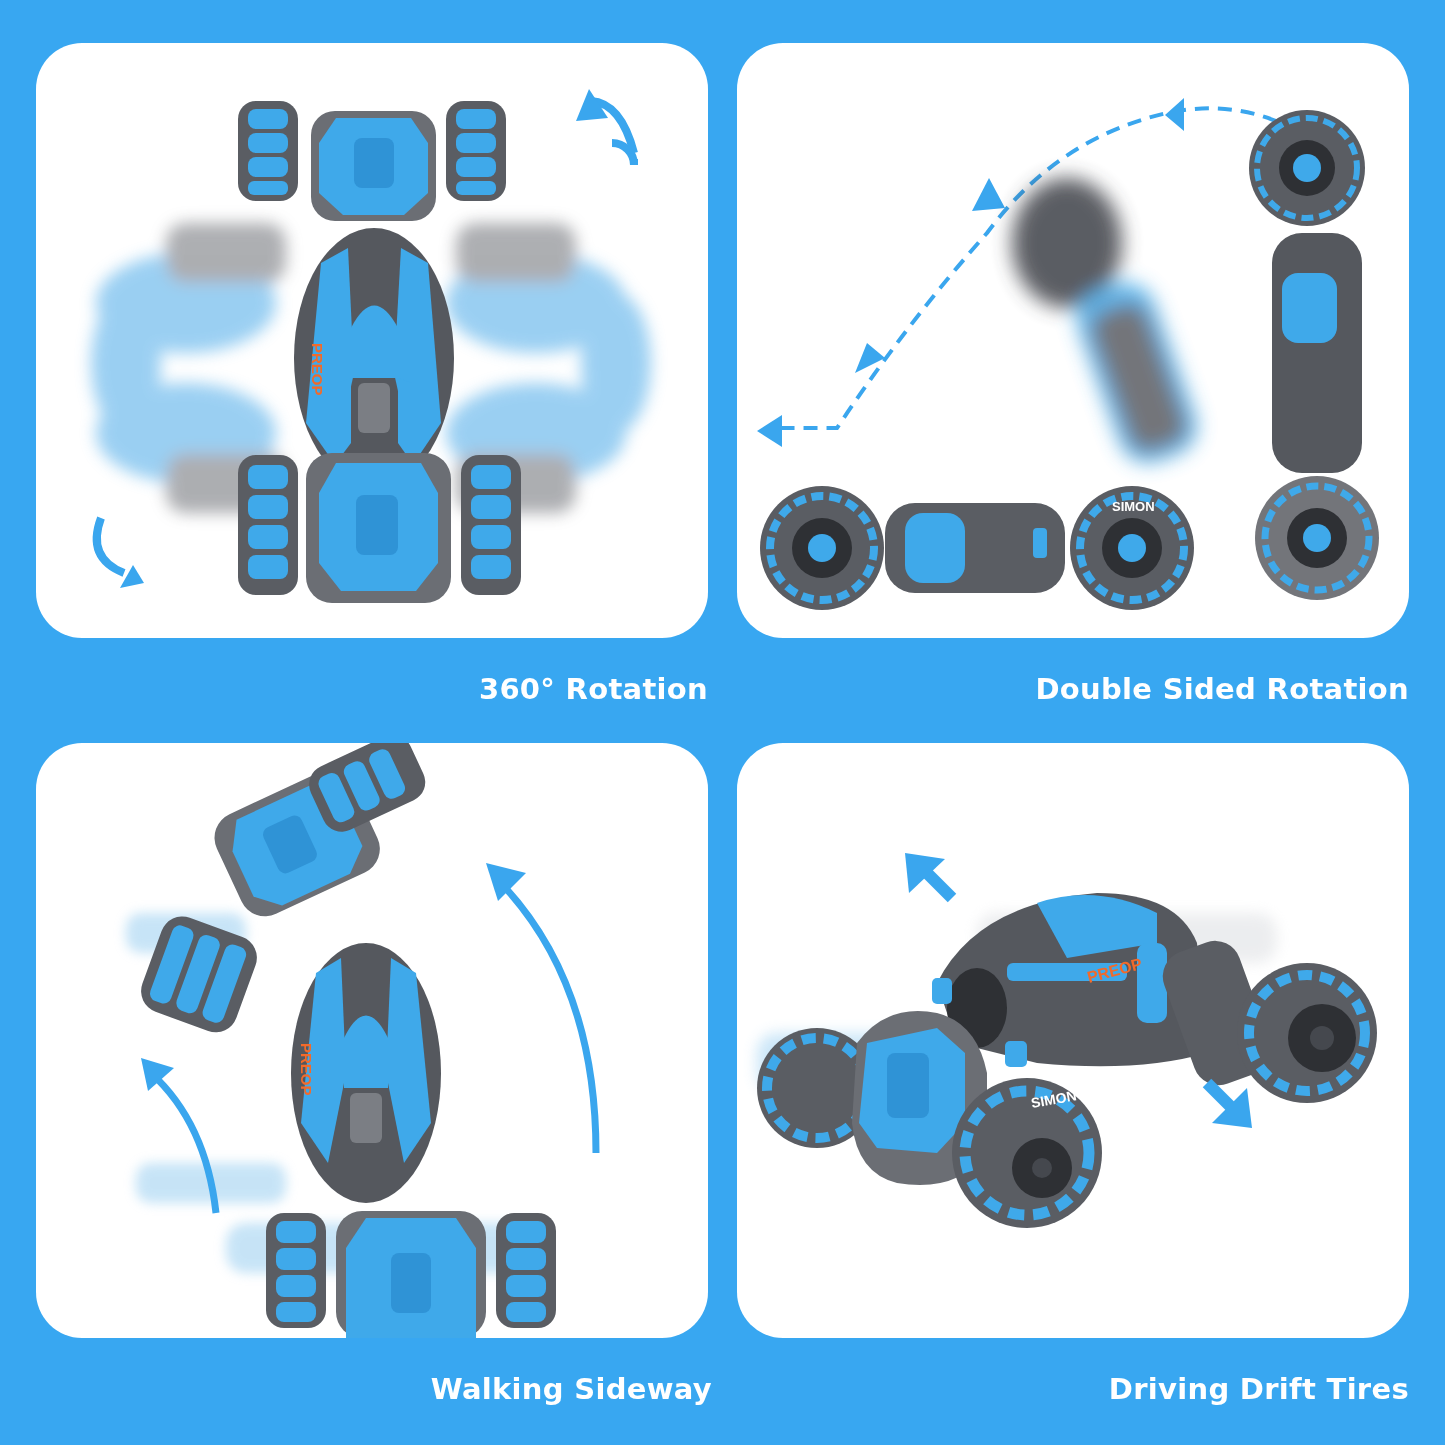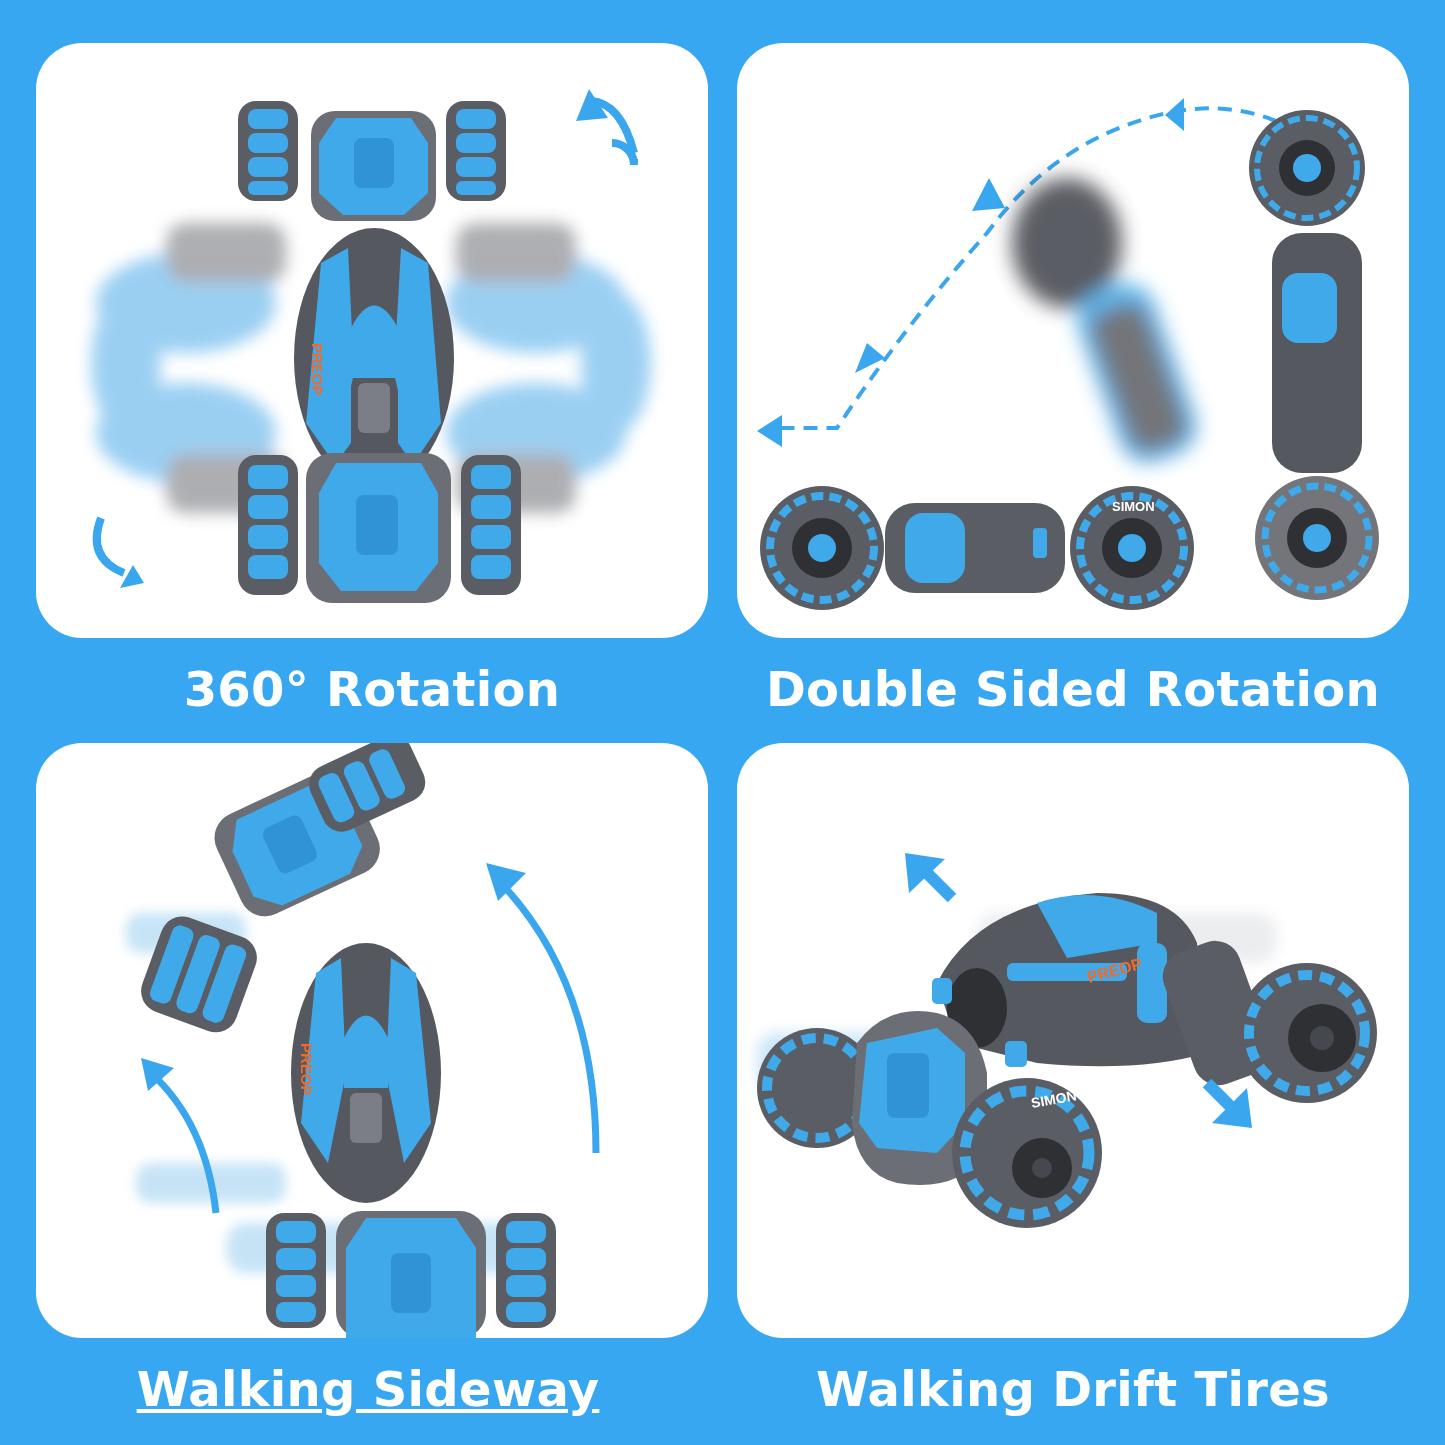--- a/index.html
+++ b/index.html
@@ -17,30 +17,30 @@
     overflow: hidden;
   }
   .panel svg { position: absolute; left: 0; top: 0; }
   #p1 { left: 36px;  top: 43px;  width: 672px; height: 595px; }
   #p2 { left: 737px; top: 43px;  width: 672px; height: 595px; }
   #p3 { left: 36px;  top: 743px; width: 672px; height: 595px; }
   #p4 { left: 737px; top: 743px; width: 672px; height: 595px; }
   .caption {
     position: absolute;
     width: 672px;
-    text-align: center;
+    text-align: right;
     color: #ffffff;
     font-weight: bold;
-    font-size: 48px;
+    font-size: 29px;
     letter-spacing: 0.3px;
     line-height: 50px;
   }
   #c1 { left: 36px;  top: 664px; }
   #c2 { left: 737px; top: 664px; }
-  #c3 { left: 32px;  top: 1364px; text-decoration: underline; }
+  #c3 { left: 40px;  top: 1364px; }
   #c4 { left: 737px; top: 1364px; }
 </style>
 </head>
 <body>
 
 <div class="panel" id="p1">
   <svg width="672" height="595" viewBox="0 0 672 595">
     <defs>
       <filter id="blur1" x="-20%" y="-20%" width="140%" height="140%">
           <feGaussianBlur stdDeviation="8"></feGaussianBlur>
@@ -284,13 +284,13 @@
     <g>
       <line x1="215" y1="155" x2="190" y2="130" stroke="#3aa6ee" stroke-width="12"></line>
       <polygon points="168,110 208,116 172,150" fill="#3aa6ee"></polygon>
     </g>
     <g>
       <line x1="470" y1="340" x2="495" y2="365" stroke="#3aa6ee" stroke-width="12"></line>
       <polygon points="515,385 475,380 510,345" fill="#3aa6ee"></polygon>
     </g>
   </svg>
 </div>
-<div class="caption" id="c4">Walking Drift Tires</div>
+<div class="caption" id="c4">Driving Drift Tires</div>
 
 </body></html>

